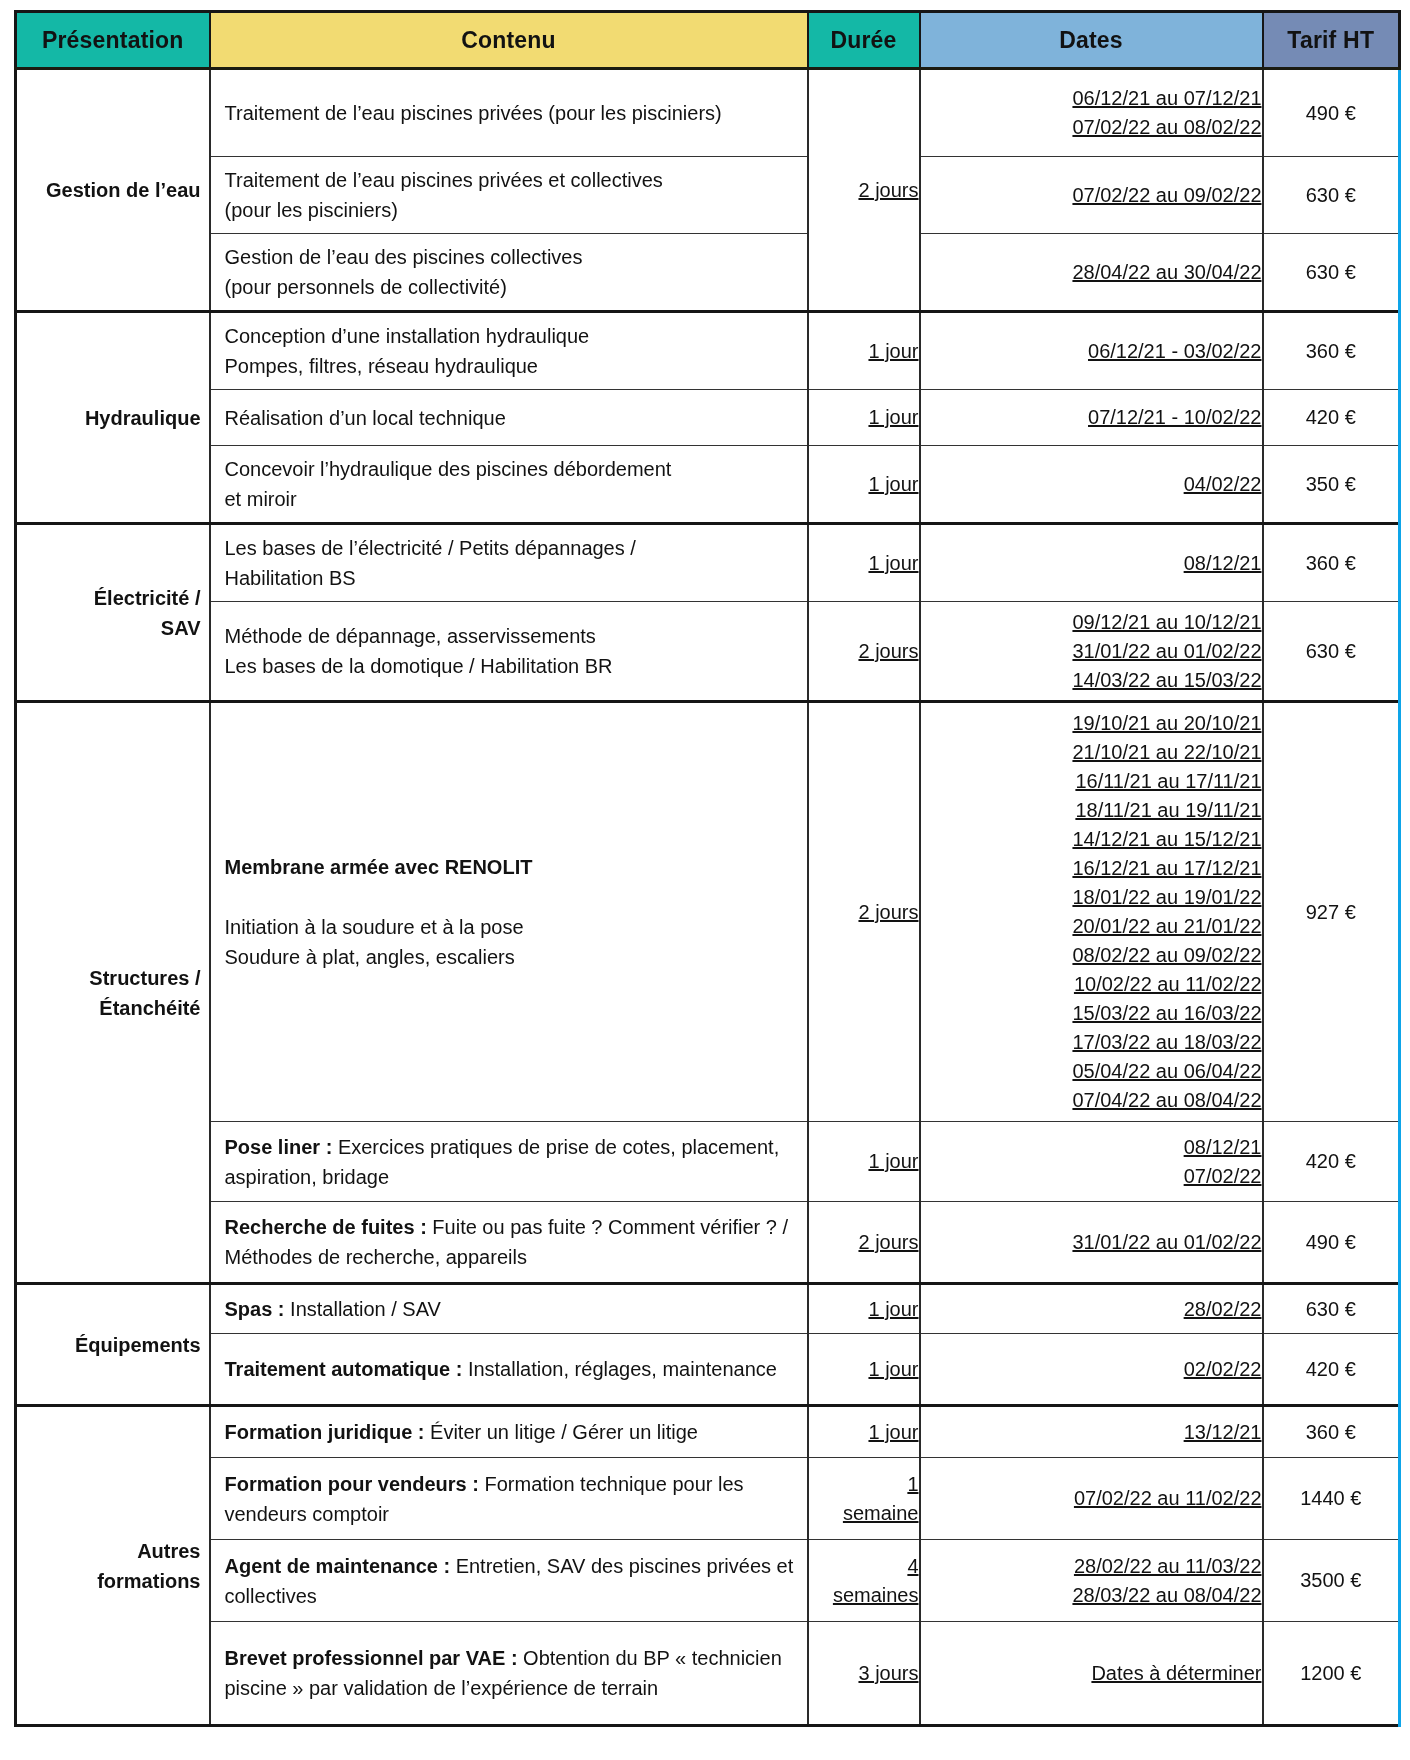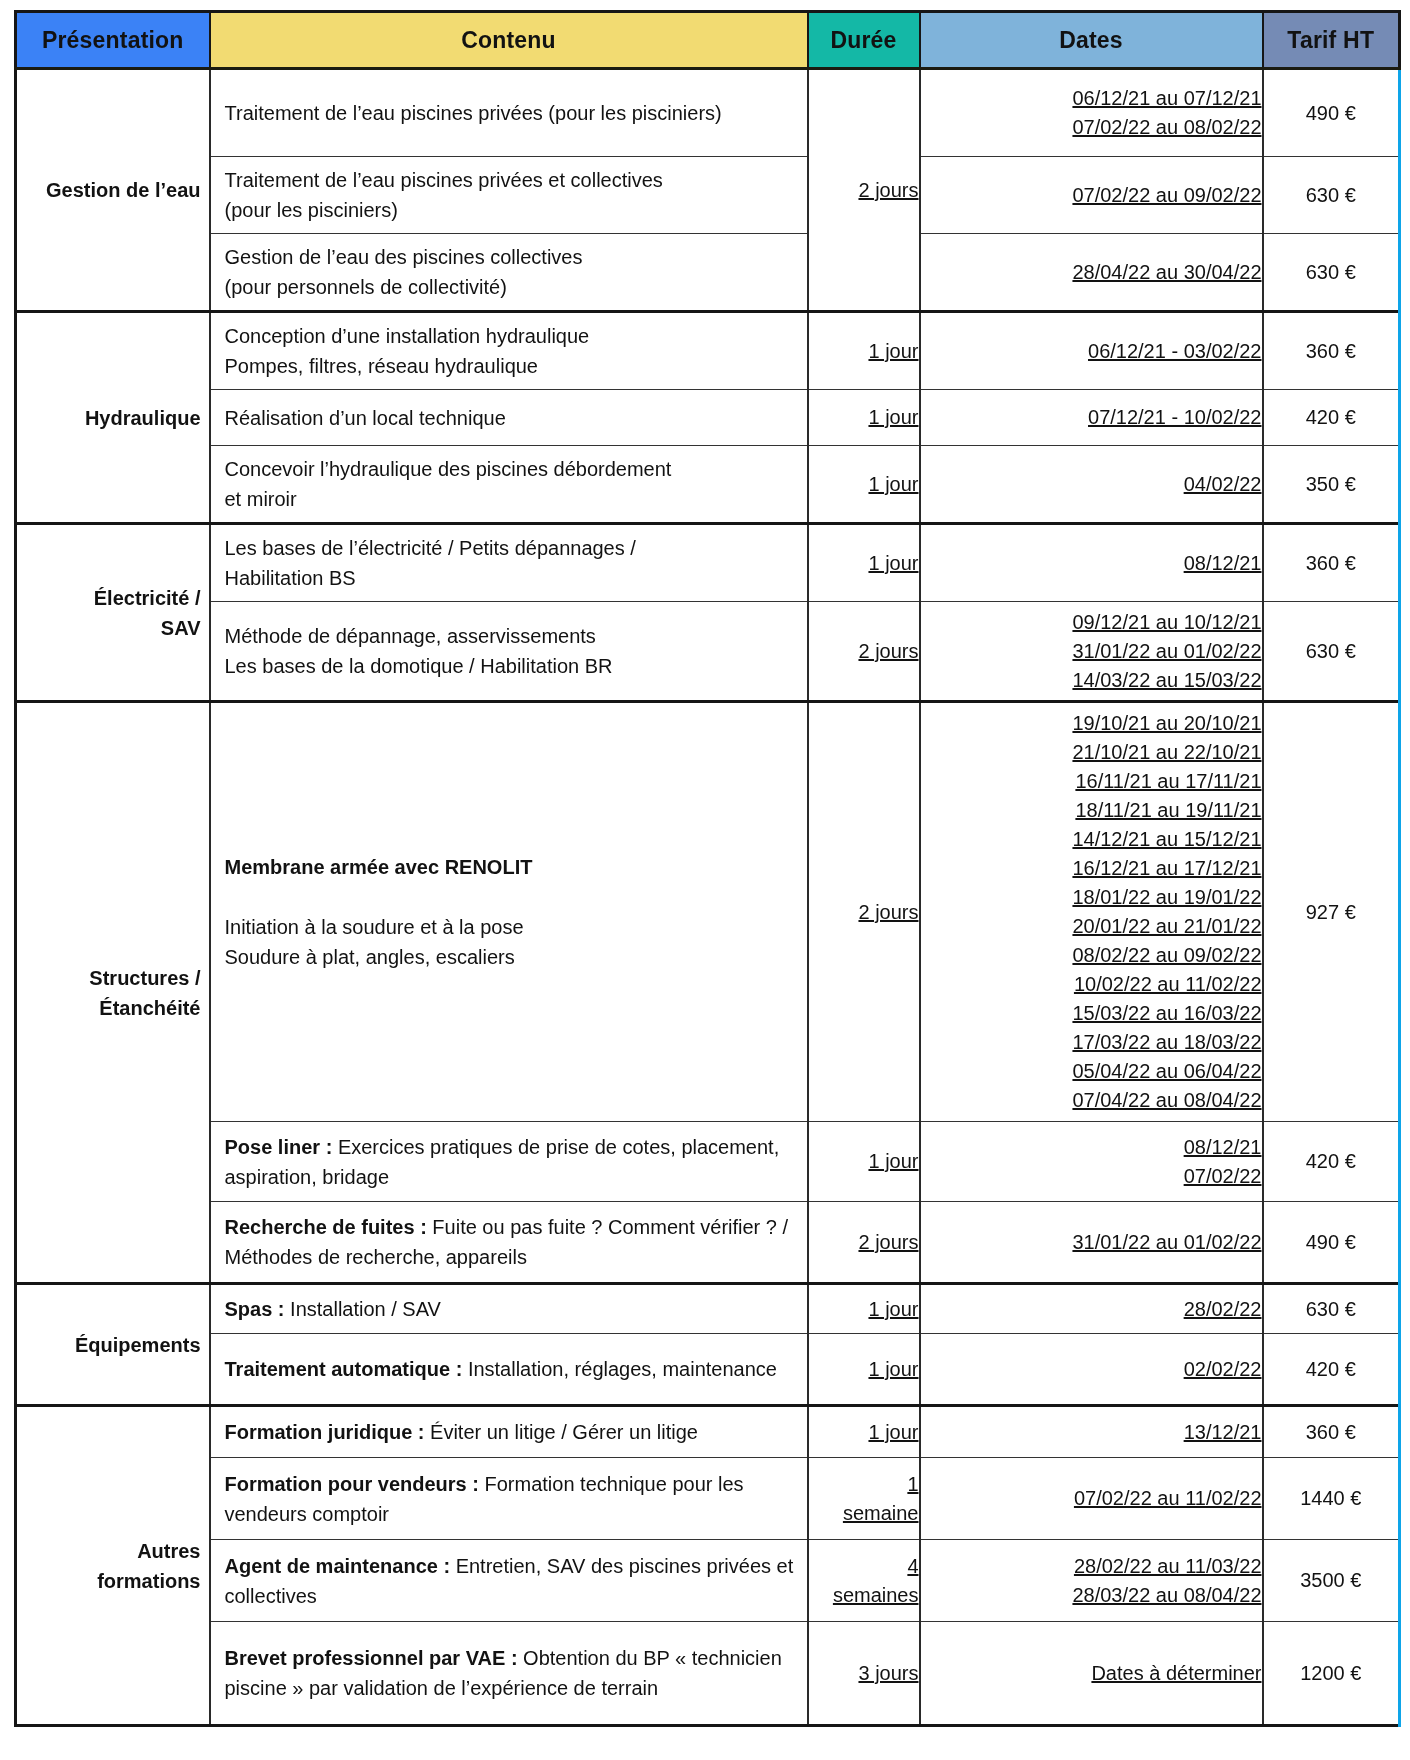--- a/index.html
+++ b/index.html
@@ -39,21 +39,21 @@
   <table>
     <colgroup>
       <col class="c-pres">
         <col class="c-cont">
         <col class="c-dur">
         <col class="c-dat">
         <col class="c-tar">
     </colgroup>
     <thead>
       <tr style="height:56px">
-        <th style="background-color: #3b82f6;">Présentation</th>
+        <th style="background-color: #14b8a6;">Présentation</th>
         <th style="background-color: rgb(242, 219, 114);">Contenu</th>
         <th style="background-color: #14b8a6;">Durée</th>
         <th style="background-color: rgb(127, 179, 218); margin-left: 8px;">Dates</th>
         <th style="background-color: rgb(117, 139, 181);">Tarif HT</th>
       </tr>
     </thead>
     <tbody>
 
       <tr class="sec" style="height:88px">
         <td class="pres" rowspan="3">Gestion de l’eau</td>

